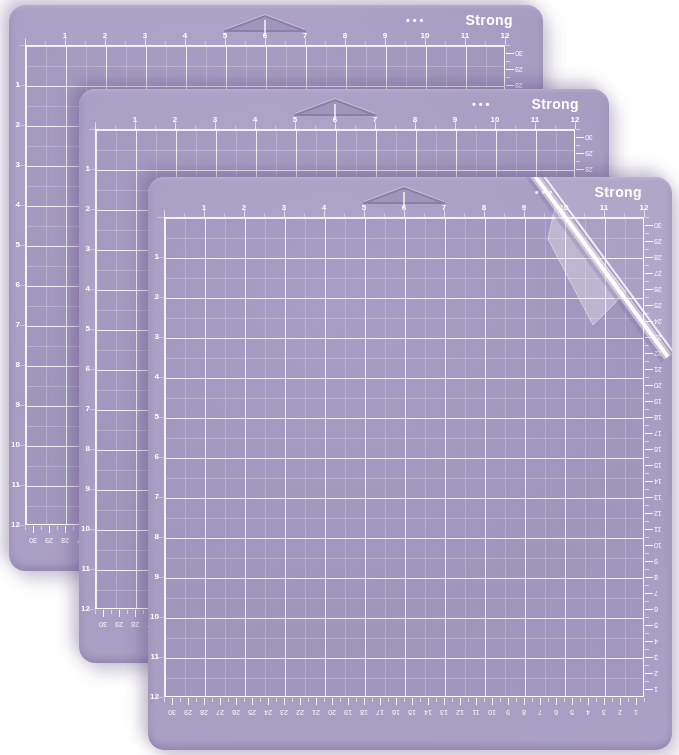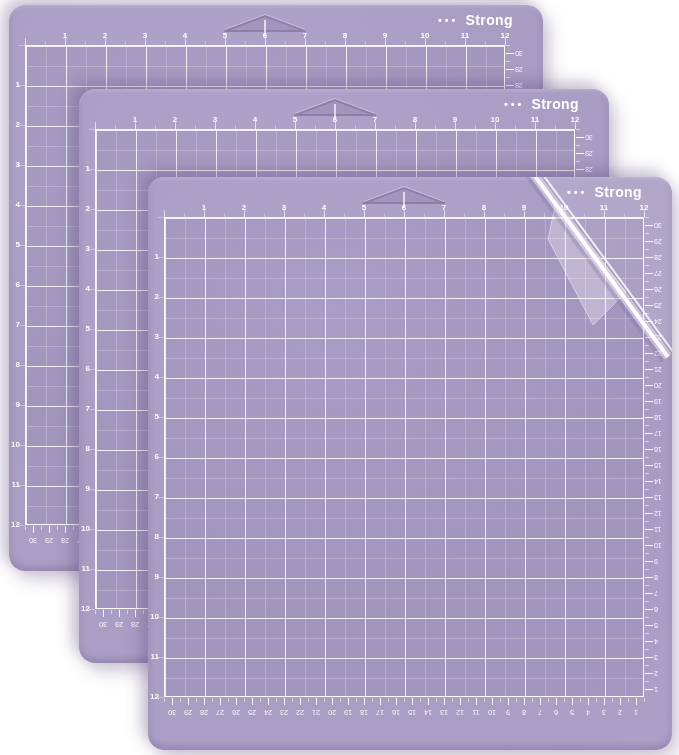--- a/index.html
+++ b/index.html
@@ -56,21 +56,21 @@
   .tb-major{left:24px;top:521px;width:466px;height:7px;
     background:repeating-linear-gradient(to right, rgba(255,255,255,.9) 0 1px, transparent 1px 16px);}
   .tb-minor{left:16px;top:521px;width:481px;height:4px;
     background:repeating-linear-gradient(to right, rgba(255,255,255,.55) 0 1px, transparent 1px 8px);}
 
   .strong{
     position:absolute;top:8px;right:30px;color:var(--ink);
     display:flex;align-items:center;gap:7px;
   }
   .strong .dots{font-size:11px;font-weight:bold;letter-spacing:3px;line-height:1;}
-  .strong .label{font-size:14px;font-weight:bold;letter-spacing:.4px;line-height:1;}
+  .strong .label{font-size:14px;font-weight:bold;letter-spacing:.4px;line-height:1;margin-left:32px;}
 
   .notch{position:absolute;left:211px;top:5px;width:90px;height:26px;}
 
   .logo{
     position:absolute;left:16px;bottom:6px;width:480px;text-align:center;
     color:var(--ink);font-size:25px;font-weight:bold;letter-spacing:1px;line-height:1;
   }
   .logo .star{font-size:29px;vertical-align:-3px;margin:0 1px;}
 
   .film{position:absolute;right:0;top:0;width:210px;height:200px;}

